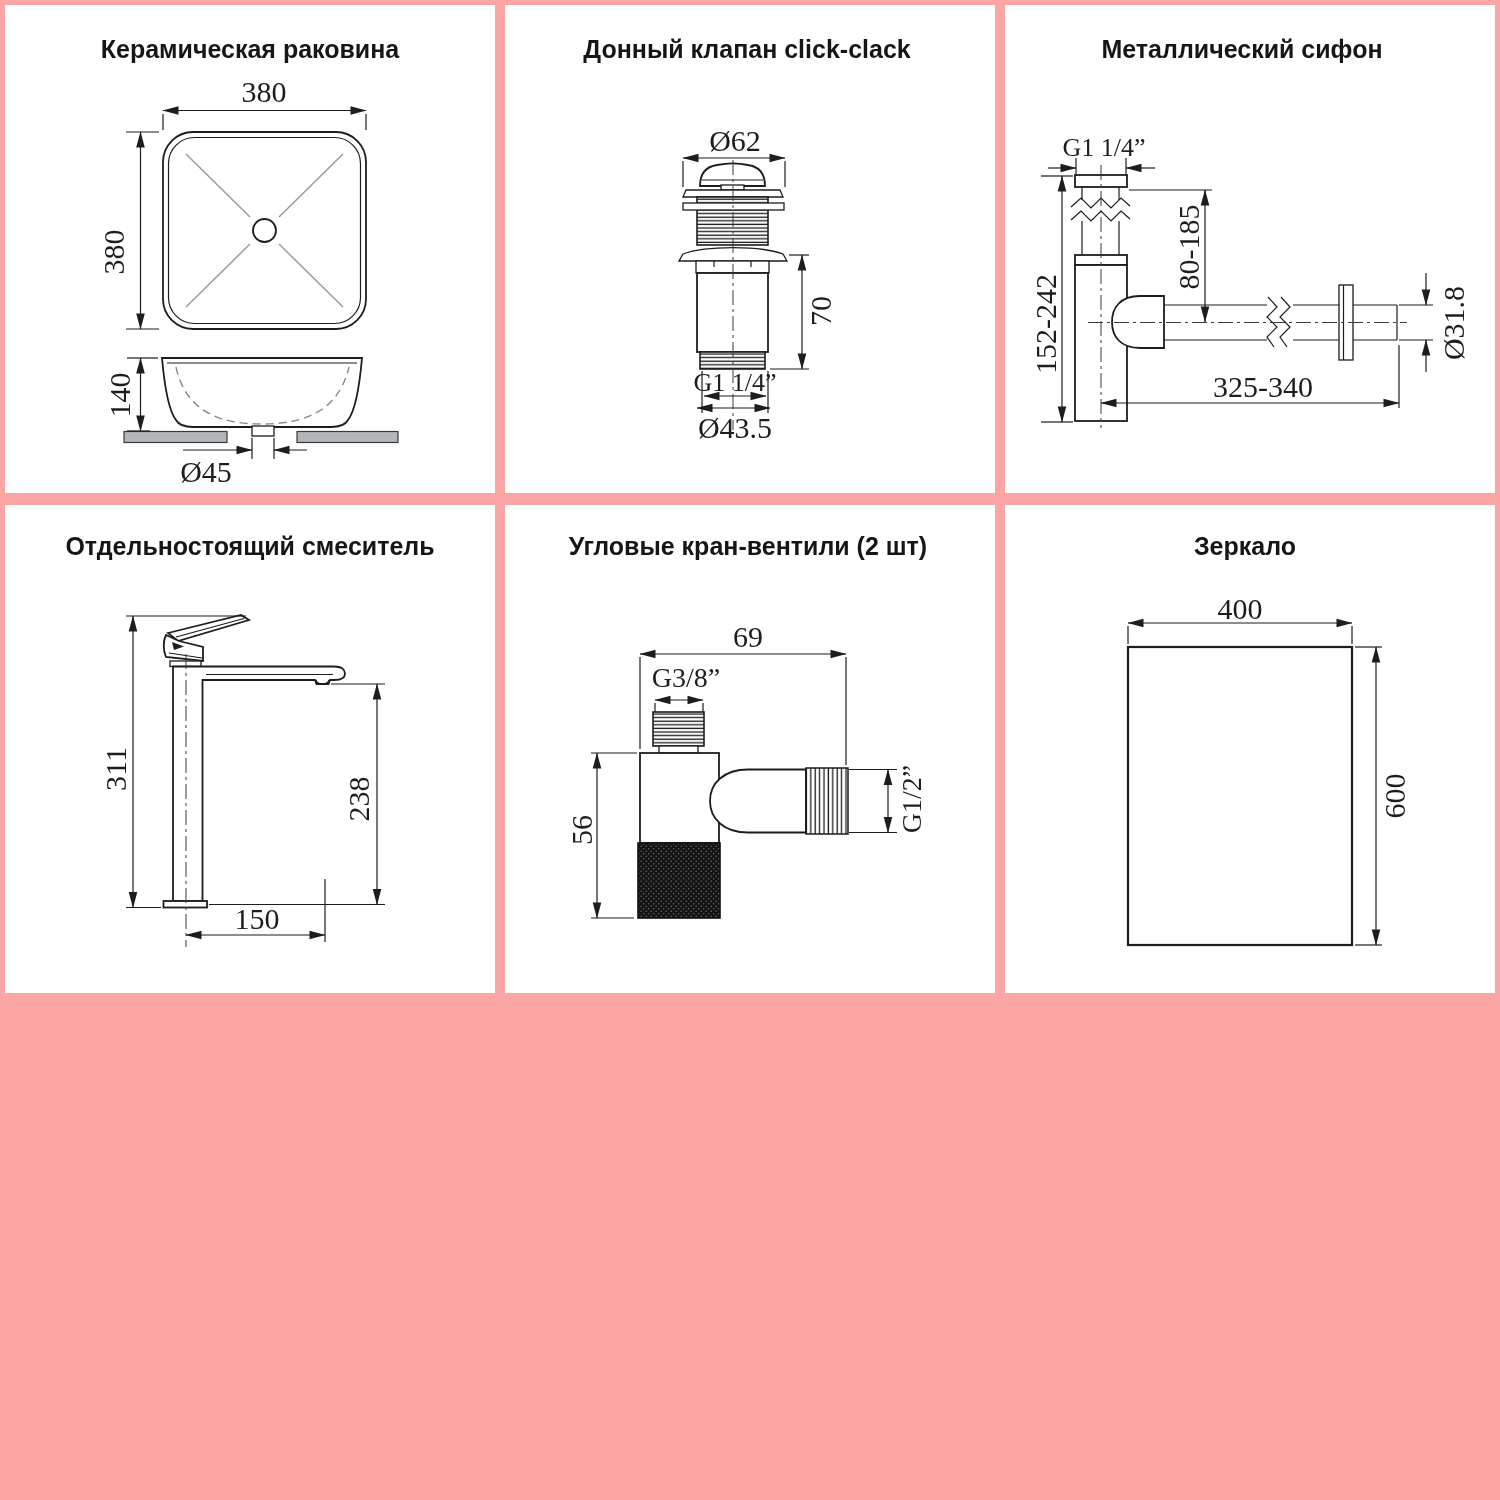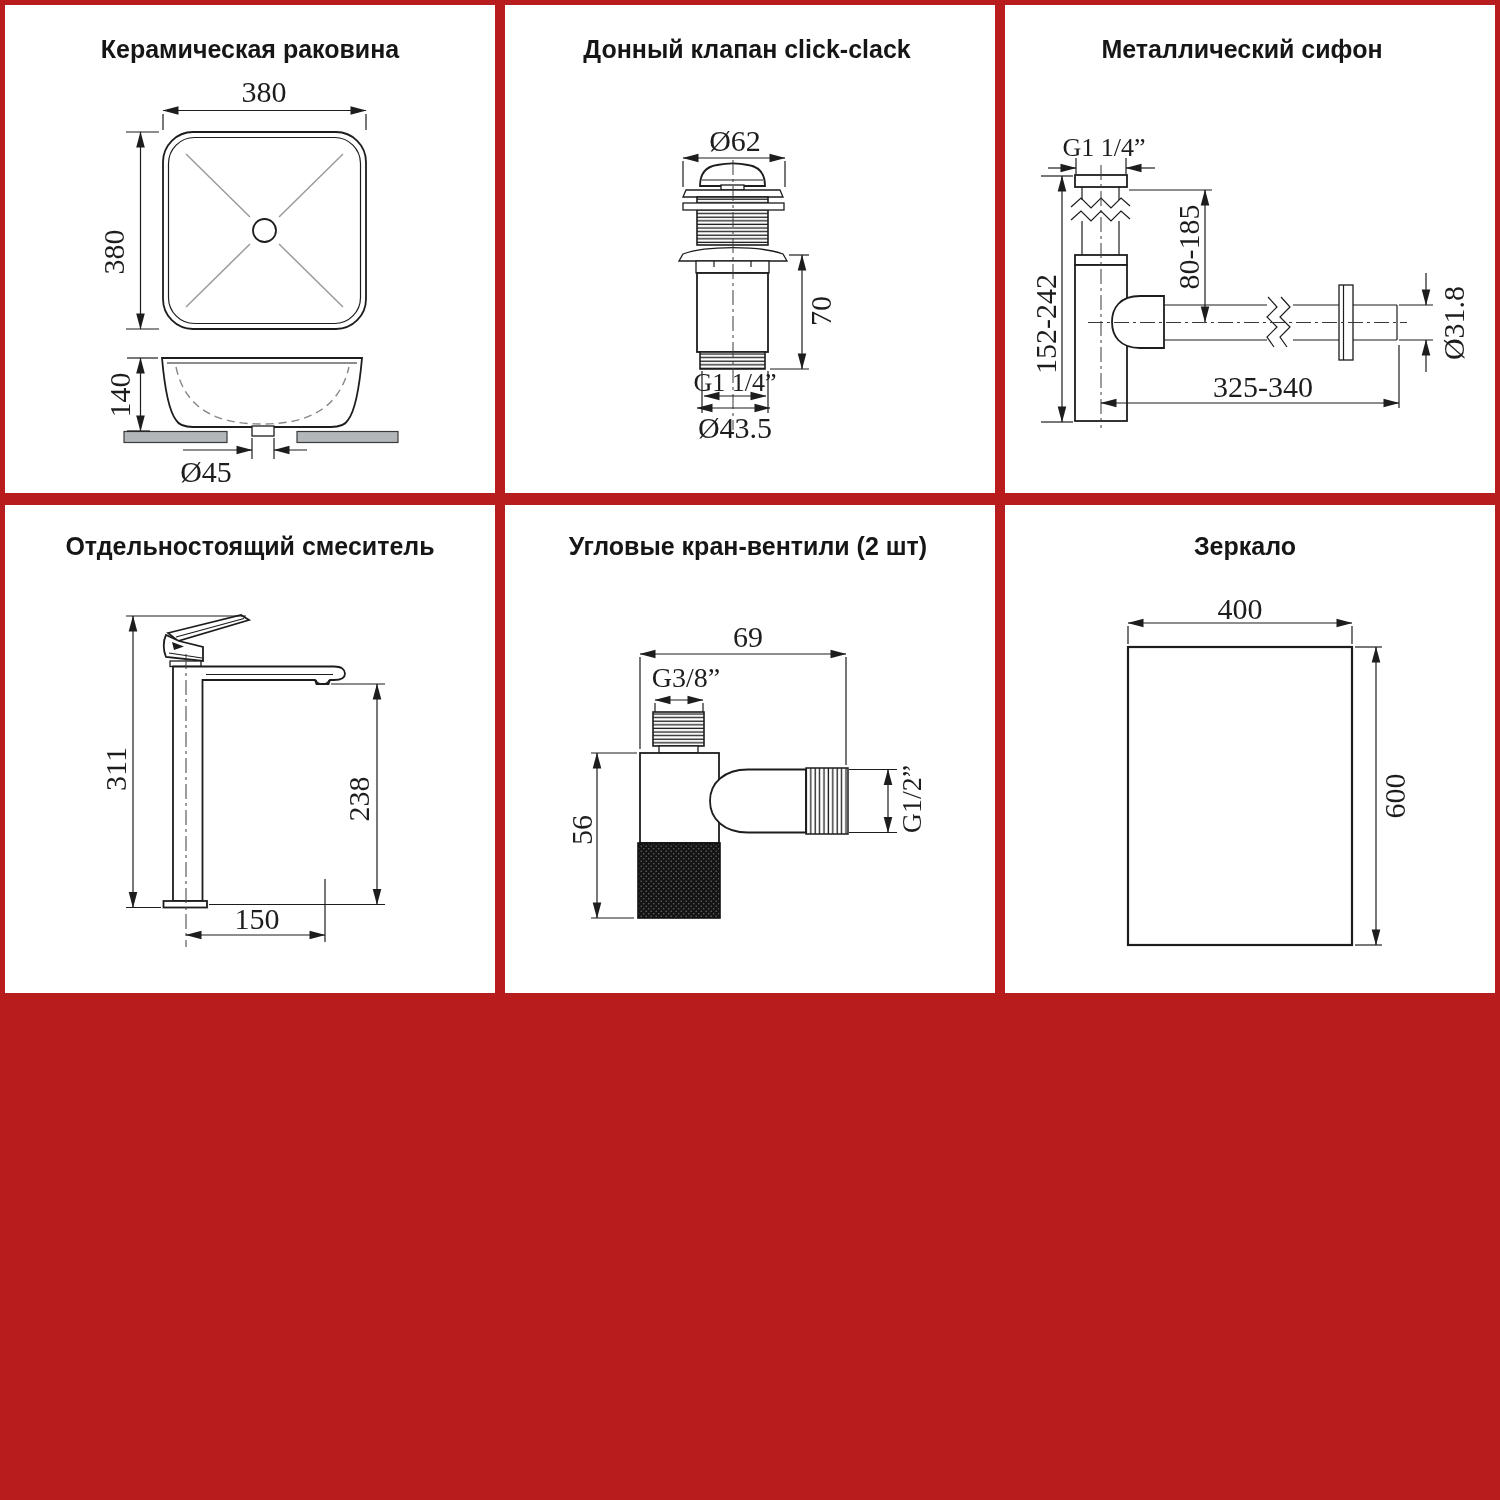--- a/index.html
+++ b/index.html
@@ -1,16 +1,16 @@
 <!DOCTYPE html>
 <html><head>
 <meta charset="utf-8">
 <style>
   html,body{margin:0;padding:0;background:#f2f2f2;}
-  .stage{position:relative;width:1500px;height:1500px;background:#b91c1c;overflow:hidden;}
+  .stage{position:relative;width:1500px;height:1500px;background:#fca5a5;overflow:hidden;}
   .cell{position:absolute;background:#ffffff;}
   .cell svg{display:block;}
   .r1{top:5px;height:488px;}
   .r2{top:505px;height:488px;}
   .c1{left:5px;width:490px;}
   .c2{left:505px;width:490px;text-decoration:underline;}
   .c3{left:1005px;width:490px;}
   .ttl{font-family:"Liberation Sans","DejaVu Sans",sans-serif;font-weight:700;fill:#161616;font-size:25px;}
   .dim{font-family:"Liberation Serif","DejaVu Serif",serif;fill:#1d1d1d;}
   .ln{stroke:#1d1d1d;stroke-width:1.2;fill:none;}

